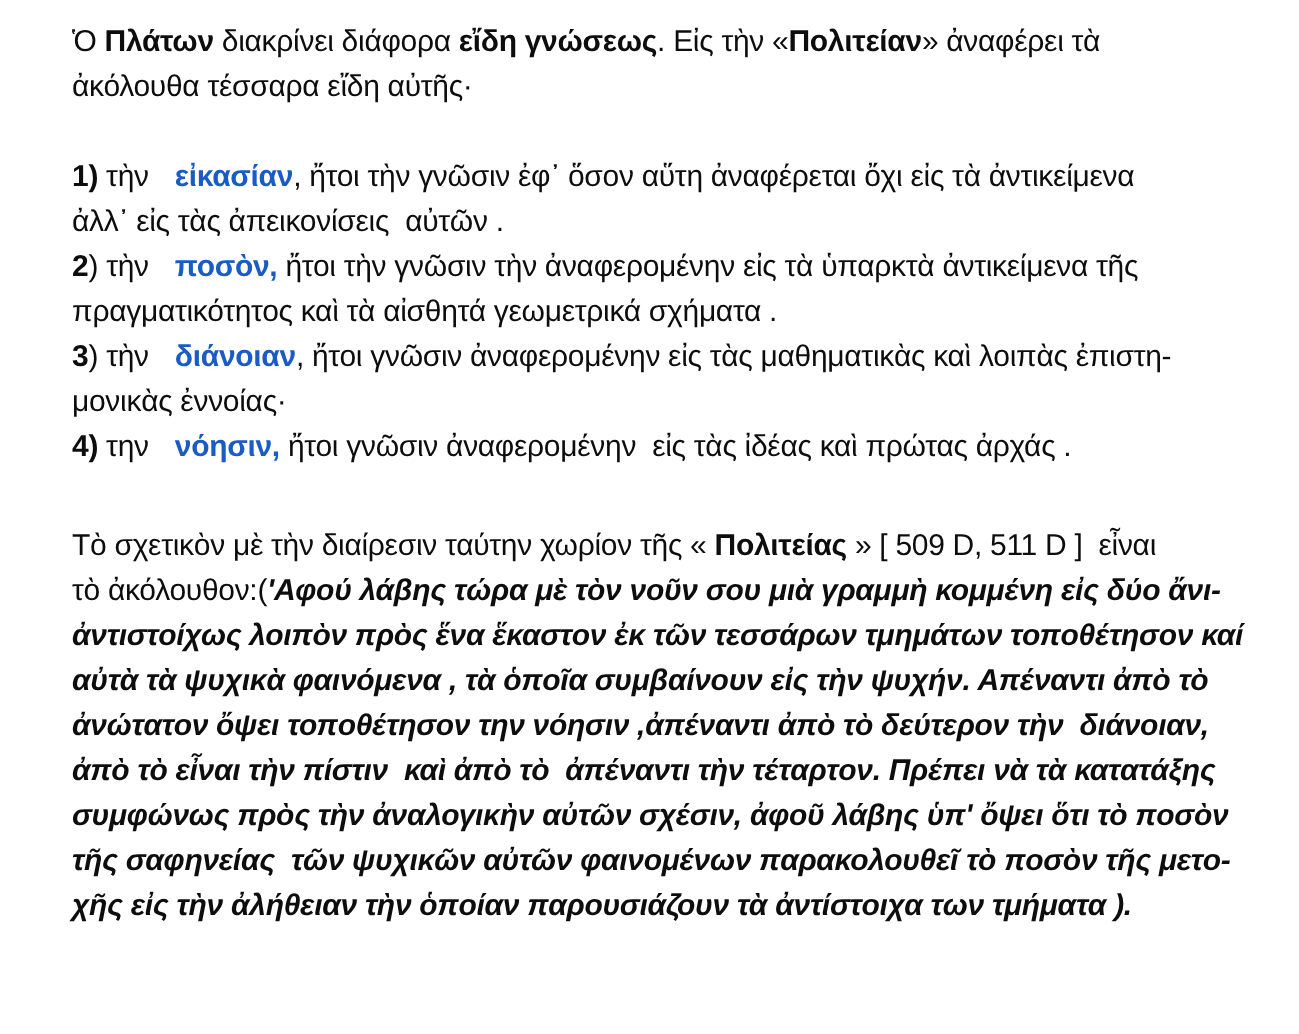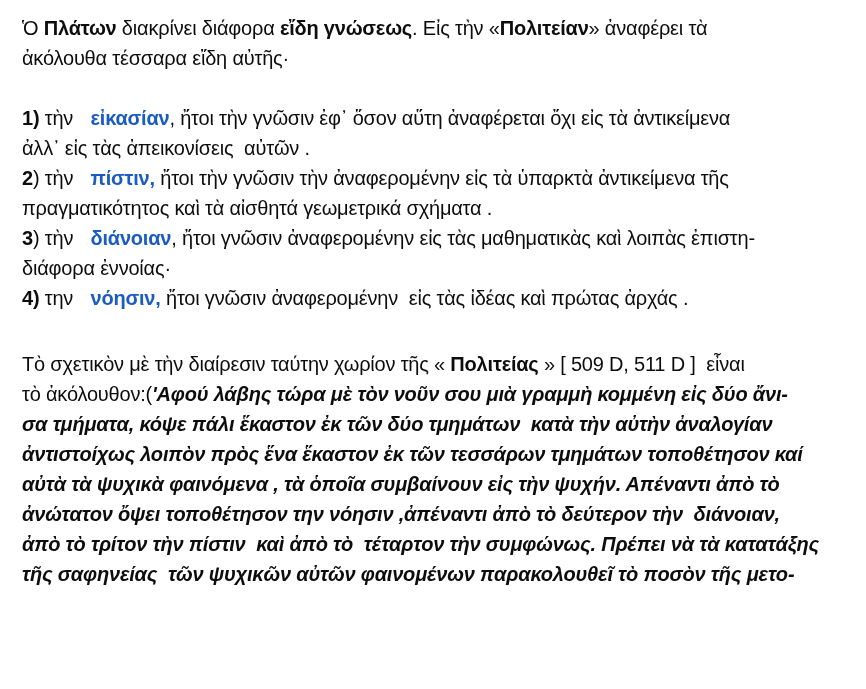--- a/index.html
+++ b/index.html
@@ -5,21 +5,21 @@
   :root { --text-color:#0d0d0d; --term-blue:#1a5cc4; --bg:#ffffff; }
   * { box-sizing: border-box; }
   html,body { margin:0; padding:0; }
   body {
     width:866px; height:689px; overflow:hidden;
     background:var(--bg);
     font-family:"Liberation Sans", sans-serif;
     color:var(--text-color);
   }
   .doc {
-    padding:13px 8px 0 22px;
+    padding:13px 8px 0 48px;
     font-size:20px;
     line-height:30px;
     letter-spacing:-0.2px;
   }
   .block { margin:0; }
   .block + .block { margin-top:30px; }
   .block.quote-block { margin-top:36px; }
   .line { white-space:pre; }
   .seg-r  { }
   .seg-b  { font-weight:bold; }
@@ -31,29 +31,30 @@
 <body>
 
 <main class="doc">
     <div class="block">
       <div class="line"><span class="seg-r">Ὁ </span><span class="seg-b">Πλάτων</span><span class="seg-r"> διακρίνει διάφορα </span><span class="seg-b">εἴδη γνώσεως</span><span class="seg-r">. Εἰς τὴν «</span><span class="seg-b">Πολιτείαν</span><span class="seg-r">» ἀναφέρει τὰ</span></div>
       <div class="line"><span class="seg-r">ἀκόλουθα τέσσαρα εἴδη αὐτῆς·</span></div>
     </div>
     <div class="block">
       <div class="line"><span class="seg-b">1)</span><span class="seg-r"> τὴν </span><span class="seg-blb">εἰκασίαν</span><span class="seg-r">, ἤτοι τὴν γνῶσιν ἐφ᾽ ὅσον αὕτη ἀναφέρεται ὄχι εἰς τὰ ἀντικείμενα</span></div>
       <div class="line"><span class="seg-r">ἀλλ᾽ εἰς τὰς ἀπεικονίσεις  αὐτῶν .</span></div>
-      <div class="line"><span class="seg-b">2</span><span class="seg-r">) τὴν </span><span class="seg-blb">πίστιν,</span><span class="seg-r"> ἤτοι τὴν γνῶσιν τὴν ἀναφερομένην εἰς τὰ ὑπαρκτὰ ἀντικείμενα τῆς</span></div>
+      <div class="line"><span class="seg-b">2</span><span class="seg-r">) τὴν </span><span class="seg-blb">ποσὸν,</span><span class="seg-r"> ἤτοι τὴν γνῶσιν τὴν ἀναφερομένην εἰς τὰ ὑπαρκτὰ ἀντικείμενα τῆς</span></div>
       <div class="line"><span class="seg-r">πραγματικότητος καὶ τὰ αἰσθητά γεωμετρικά σχήματα .</span></div>
       <div class="line"><span class="seg-b">3</span><span class="seg-r">) τὴν </span><span class="seg-blb">διάνοιαν</span><span class="seg-r">, ἤτοι γνῶσιν ἀναφερομένην εἰς τὰς μαθηματικὰς καὶ λοιπὰς ἐπιστη-</span></div>
-      <div class="line"><span class="seg-r">διάφορα ἐννοίας·</span></div>
+      <div class="line"><span class="seg-r">μονικὰς ἐννοίας·</span></div>
       <div class="line"><span class="seg-b">4)</span><span class="seg-r"> την </span><span class="seg-blb">νόησιν,</span><span class="seg-r"> ἤτοι γνῶσιν ἀναφερομένην  εἰς τὰς ἰδέας καὶ πρώτας ἀρχάς .</span></div>
     </div>
     <div class="block quote-block">
       <div class="line"><span class="seg-r">Τὸ σχετικὸν μὲ τὴν διαίρεσιν ταύτην χωρίον τῆς « </span><span class="seg-b">Πολιτείας</span><span class="seg-r"> » [ 509 D, 511 D ]  εἶναι</span></div>
       <div class="line"><span class="seg-r">τὸ ἀκόλουθον:(</span><span class="seg-i">'Αφού λάβης τώρα μὲ τὸν νοῦν σου μιὰ γραμμὴ κομμένη εἰς δύο ἄνι-</span></div>
-      <div class="line"><span class="seg-i">σα τμήματα, κόψε πάλι ἕκαστον ἐκ τῶν δύο τμημάτων  κατὰ τὴν αὐτὴν ἀναλογίαν</span></div>
       <div class="line"><span class="seg-i">ἀντιστοίχως λοιπὸν πρὸς ἕνα ἕκαστον ἐκ τῶν τεσσάρων τμημάτων τοποθέτησον καί</span></div>
       <div class="line"><span class="seg-i">αὐτὰ τὰ ψυχικὰ φαινόμενα , τὰ ὁποῖα συμβαίνουν εἰς τὴν ψυχήν. Απέναντι ἀπὸ τὸ</span></div>
       <div class="line"><span class="seg-i">ἀνώτατον ὄψει τοποθέτησον την </span><span class="seg-bi">νόησιν</span><span class="seg-i"> ,ἀπέναντι ἀπὸ τὸ δεύτερον τὴν  </span><span class="seg-bi">διάνοιαν,</span></div>
-      <div class="line"><span class="seg-i">ἀπὸ τὸ τρίτον τὴν </span><span class="seg-bi">πίστιν</span><span class="seg-i">  καὶ ἀπὸ τὸ  τέταρτον τὴν </span><span class="seg-bi">συμφώνως.</span><span class="seg-i"> Πρέπει νὰ τὰ κατατάξης</span></div>
+      <div class="line"><span class="seg-i">ἀπὸ τὸ εἶναι τὴν </span><span class="seg-bi">πίστιν</span><span class="seg-i">  καὶ ἀπὸ τὸ  ἀπέναντι τὴν </span><span class="seg-bi">τέταρτον.</span><span class="seg-i"> Πρέπει νὰ τὰ κατατάξης</span></div>
+      <div class="line"><span class="seg-i">συμφώνως πρὸς τὴν ἀναλογικὴν αὐτῶν σχέσιν, ἀφοῦ λάβης ὑπ' ὄψει ὅτι τὸ ποσὸν</span></div>
       <div class="line"><span class="seg-i">τῆς σαφηνείας  τῶν ψυχικῶν αὐτῶν φαινομένων παρακολουθεῖ τὸ ποσὸν τῆς μετο-</span></div>
+      <div class="line"><span class="seg-i">χῆς εἰς τὴν ἀλήθειαν τὴν ὁποίαν παρουσιάζουν τὰ ἀντίστοιχα των τμήματα ).</span></div>
     </div>
   </main>
 
 </body></html>

